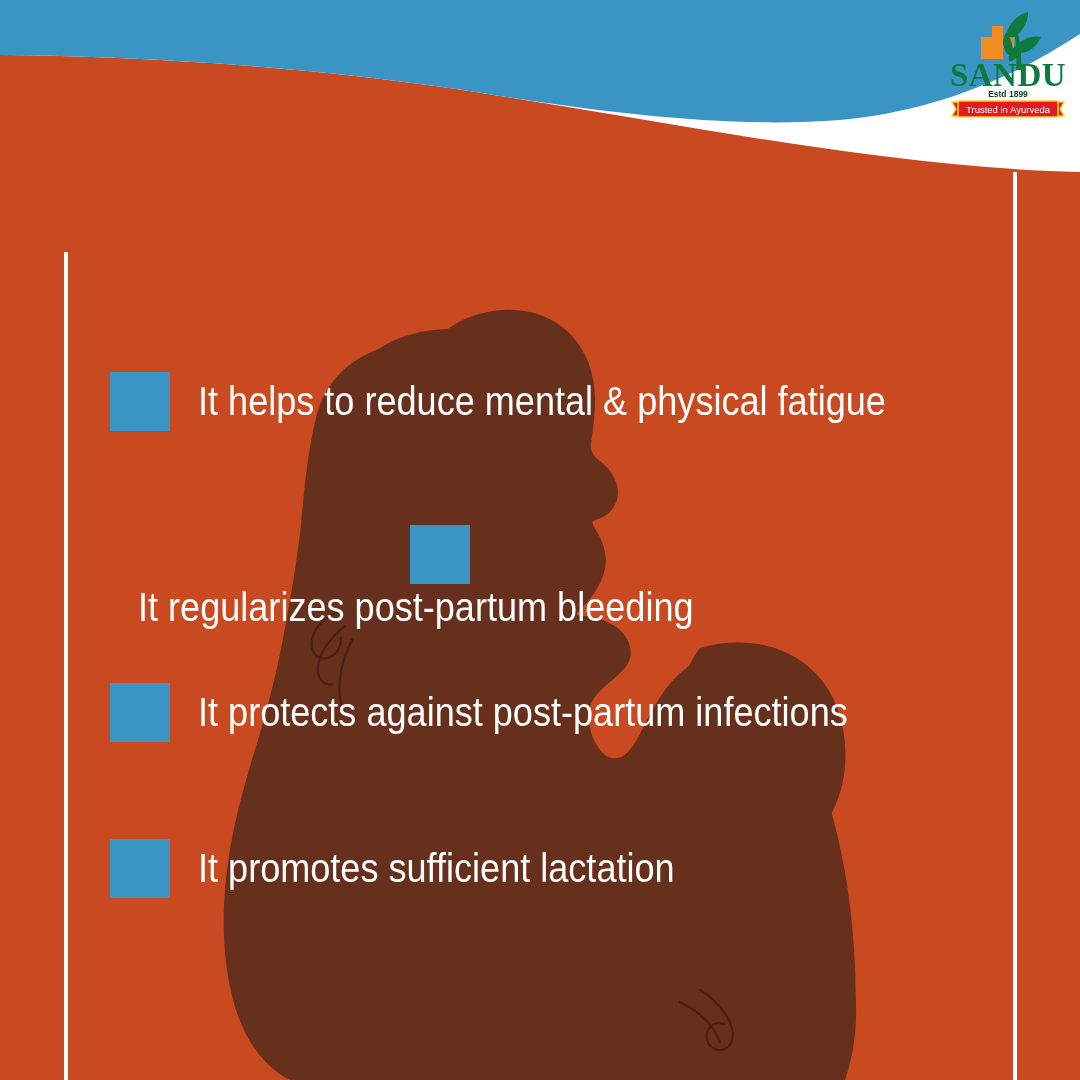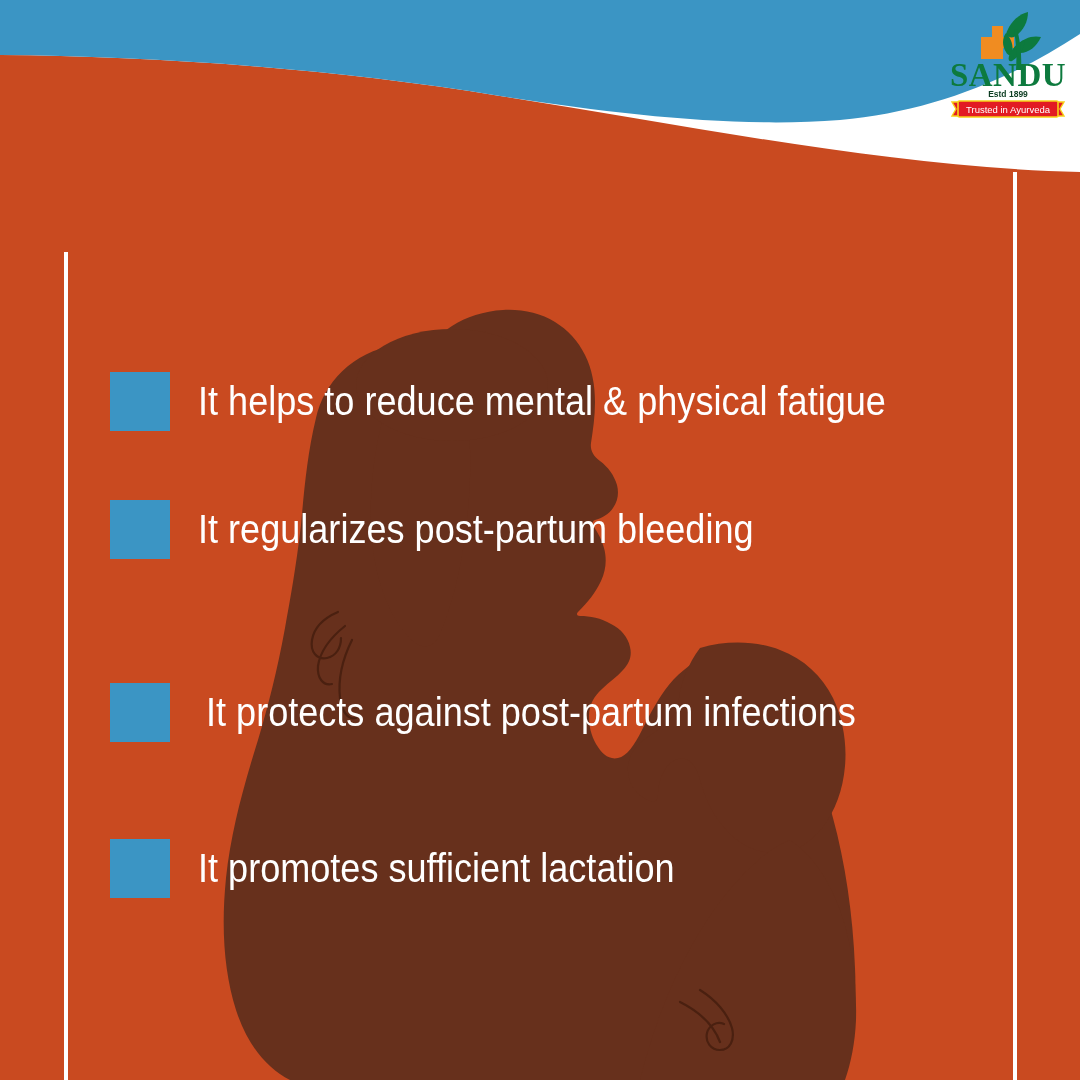--- a/index.html
+++ b/index.html
@@ -87,22 +87,22 @@
     color: #ffffff;
     font-family: "Liberation Sans", sans-serif;
     font-size: 41px;
     line-height: 46px;
     font-weight: 400;
     white-space: nowrap;
     transform: scaleX(0.88);
     transform-origin: left center;
   }
   #bullet-0 { top: 371px; }
-  #bullet-1 { top: 499px; }
-  #bullet-2 { top: 682px; gap: 8px; }
+  #bullet-1 { top: 525px; flex-direction: column; }
+  #bullet-2 { top: 682px; }
   #bullet-3 { top: 838px; }
 
   
   #logo {
     position: absolute;
     left: 944px;
     top: 8px;
     width: 128px;
     height: 112px;
     z-index: 9;

